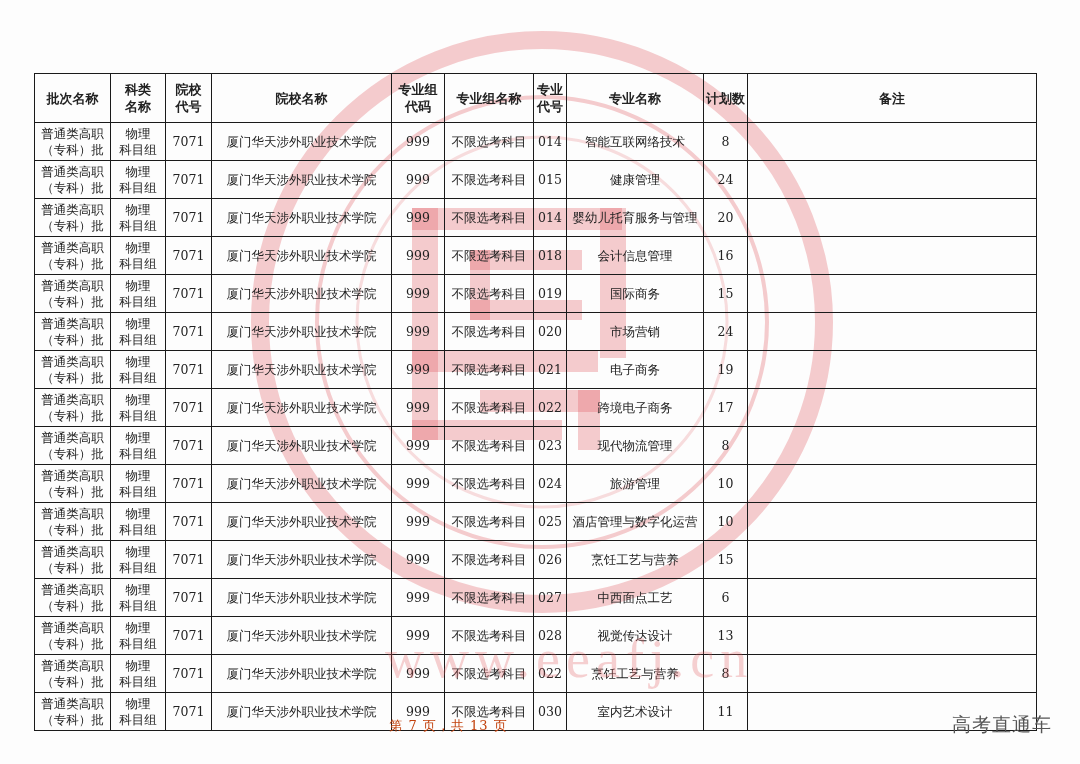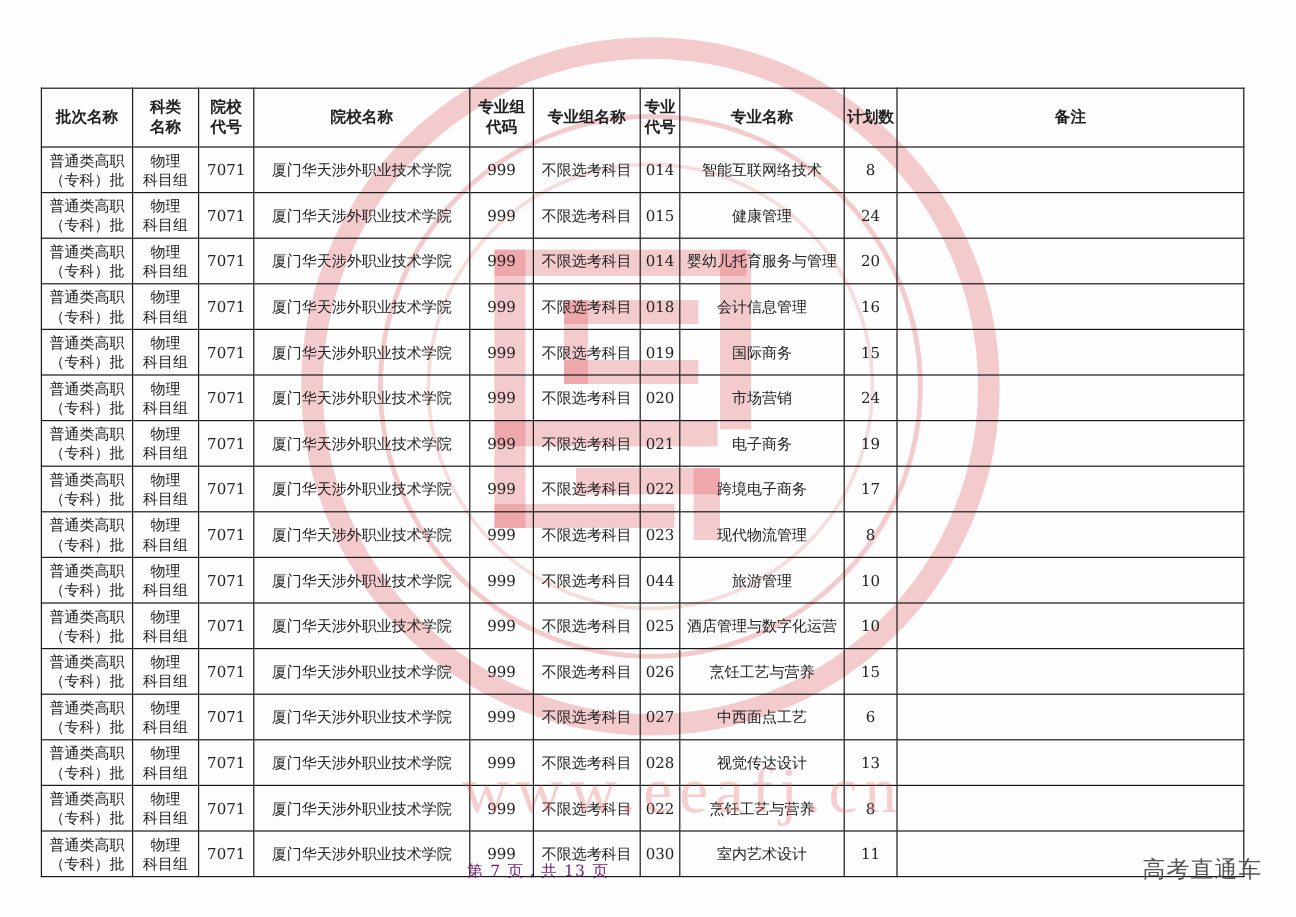--- a/index.html
+++ b/index.html
@@ -17,21 +17,21 @@
     font-size: 12.5px; line-height: 16px; overflow: hidden; white-space: nowrap;
   }
   table.plan th { height: 48px; font-weight: bold; font-size: 13px; line-height: 17px; }
   table.plan td { height: 37px; }
   td.left { text-align: left; padding-left: 4px; }
   td.lefttight { text-align: left; padding-left: 2px; }
   .two { white-space: normal; }
   .seal { position: absolute; left: 0; top: 0; width: 1080px; height: 764px; z-index: 1; pointer-events: none; }
   .footer-page {
     position: absolute; left: 0; width: 897px; top: 717px; text-align: center;
-    font-size: 13px; color: #701a75; z-index: 2; letter-spacing: 1px;
+    font-size: 13px; color: #c2410c; z-index: 2; letter-spacing: 1px;
   }
   .brand {
     position: absolute; right: 28px; top: 712px; font-family: "DejaVu Sans", "Liberation Sans", sans-serif;
     font-size: 19px; color: #555; z-index: 4; letter-spacing: 1px;
   }
   .wm-url {
     position: absolute; left: 385px; top: 628px; font-family: Liberation Serif, serif;
     font-size: 54px; color: rgba(226, 90, 95, 0.28); z-index: 3; letter-spacing: 6px; pointer-events: none;
   }
 </style>
@@ -199,21 +199,21 @@
           <td>8</td>
           <td></td>
         </tr>
         <tr>
           <td class="two"><span>普通类高职</span><br><span>（专科）批</span></td>
           <td class="two"><span>物理</span><br><span>科目组</span></td>
           <td>7071</td>
           <td class="left">厦门华天涉外职业技术学院</td>
           <td>999</td>
           <td class="lefttight">不限选考科目</td>
-          <td>044</td>
+          <td>024</td>
           <td class="lefttight">旅游管理</td>
           <td>10</td>
           <td></td>
         </tr>
         <tr>
           <td class="two"><span>普通类高职</span><br><span>（专科）批</span></td>
           <td class="two"><span>物理</span><br><span>科目组</span></td>
           <td>7071</td>
           <td class="left">厦门华天涉外职业技术学院</td>
           <td>999</td>

